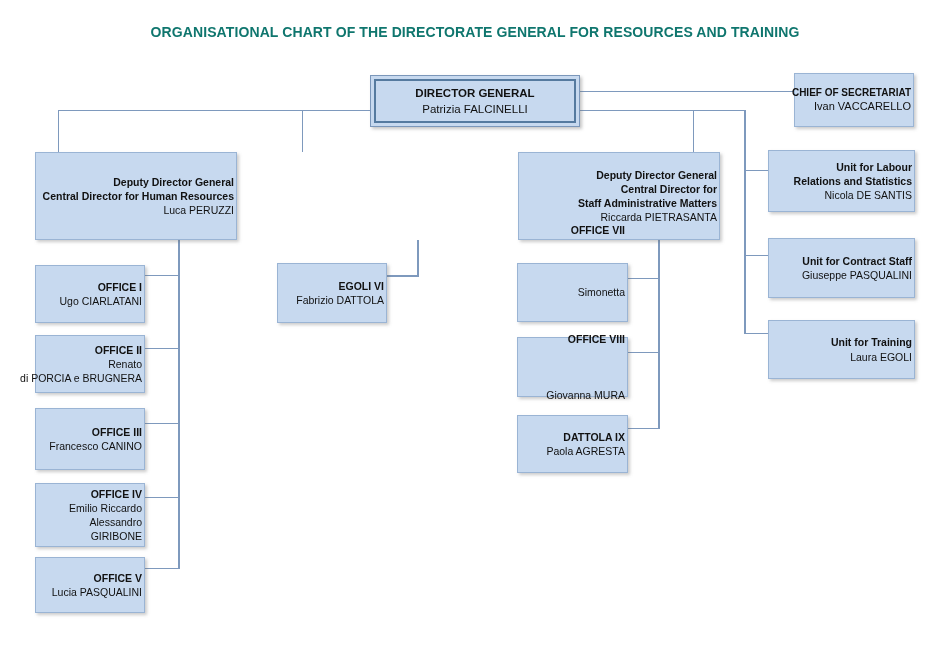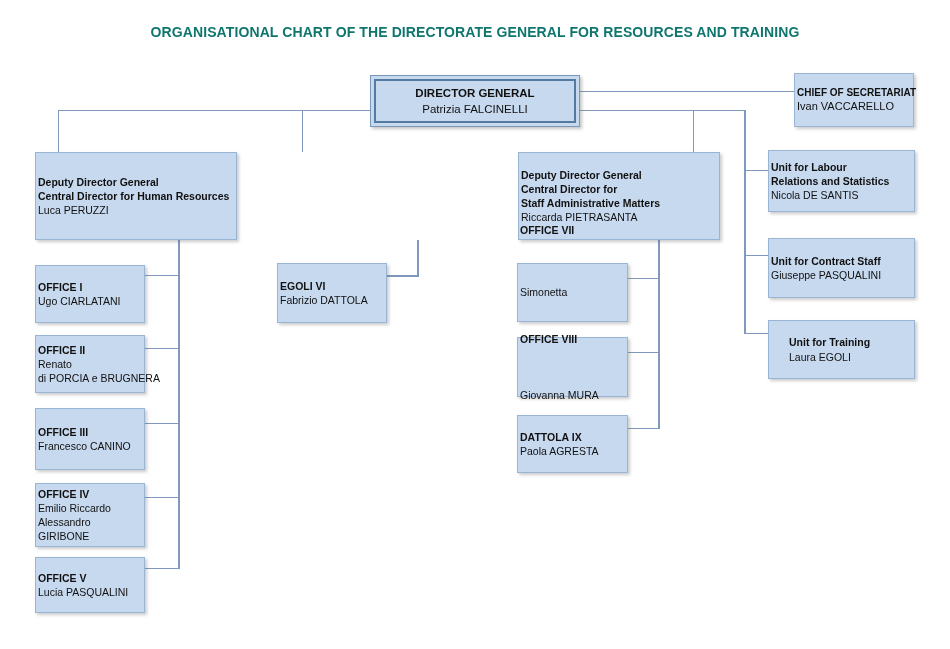--- a/index.html
+++ b/index.html
@@ -23,21 +23,21 @@
     position:absolute; left:0; right:0; top:24px;
     text-align:center; font-weight:bold; font-size:14px;
     letter-spacing:0.1px; color:#0f766e;
   }
   .box {
     position:absolute;
     background:var(--box-fill);
     border:1px solid var(--box-border);
     box-shadow:2px 2px 3px rgba(110,110,110,0.35);
     display:flex; flex-direction:column;
-    justify-content:center; align-items:flex-start;
+    justify-content:center; align-items:flex-end;
     text-align:center;
     font-size:10.5px; line-height:1.35;
     padding:2px;
   }
   .b { font-weight:bold; }
   .ln { white-space:nowrap; }
   
   .dg-outer {
     position:absolute;
     border:1px solid var(--dg-border-outer);

